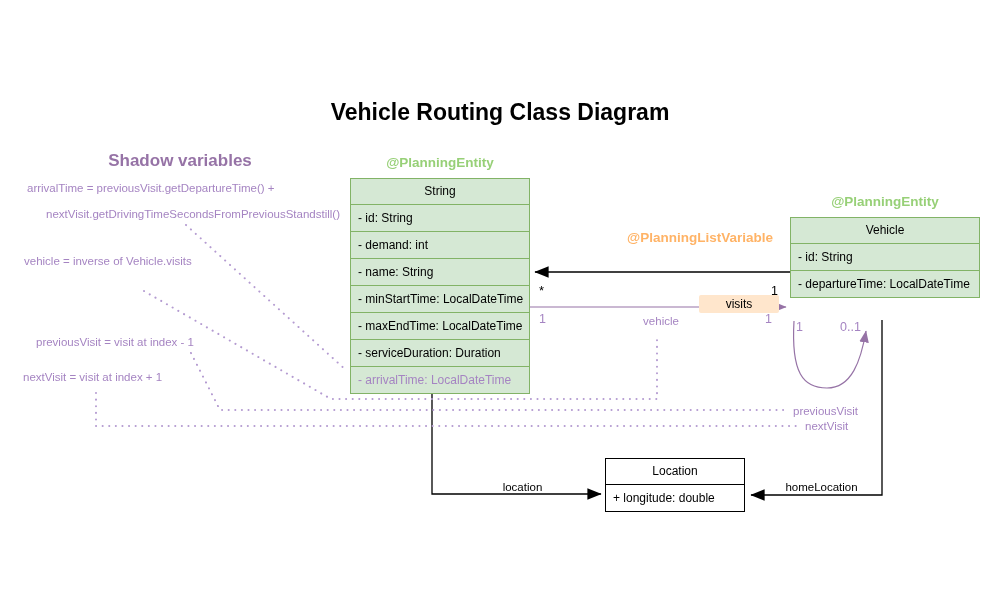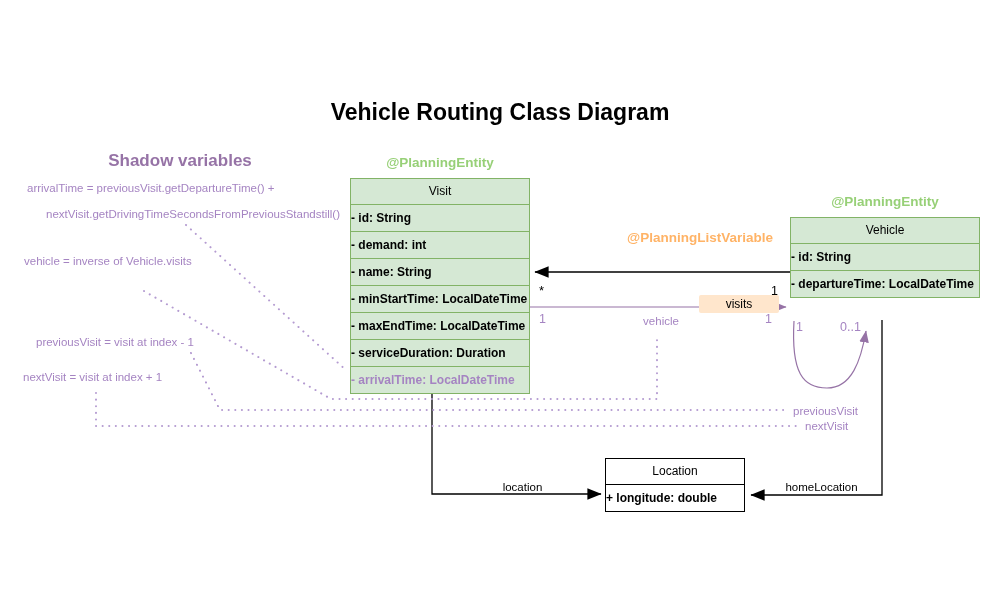--- a/index.html
+++ b/index.html
@@ -54,23 +54,23 @@
     font-size: 12px; color: #000;
   }
   .uml.green { background: var(--entity-fill, #d5e8d4); border-color: var(--entity-border, #82b366); }
   .uml.plain { background: #ffffff; border-color: #000000; }
   .uml-header {
     height: 25px; line-height: 25px;
     text-align: center;
   }
   .uml-row {
     height: 26px; line-height: 26px;
+    padding-left: 7px;
     border-top: 1px solid;
     border-color: inherit;
-    font-weight: bold;
   }
   .uml.green .uml-row { border-top-color: var(--entity-border, #82b366); }
   .uml.plain .uml-row { border-top-color: #000; }
   .purple-text { color: var(--purple-light, #a584c2); }
 
   .mult { font-size: 12.5px; }
   .mult.black { color: #000; }
   .mult.purple, .assoc-label.purple { color: var(--purple-light, #a584c2); }
   .assoc-label { font-size: 11.5px; }
   .assoc-label.black { color: #000; }
@@ -116,21 +116,21 @@
   <div class="abs shadow-line" style="left:24px; top:336px;padding-left:12px;">previousVisit = visit at index - 1</div>
   <div class="abs shadow-line" style="left:23px; top:371px;">nextVisit = visit at index + 1</div>
 
   <div class="abs annotation green" style="left:350px; top:155px; width:180px;">@PlanningEntity</div>
   <div class="abs annotation green" style="left:790px; top:194px; width:190px;">@PlanningEntity</div>
   <div class="abs annotation orange" style="left:610px; top:230px; width:180px;">@PlanningListVariable</div>
 
   <div class="abs badge">visits</div>
 
   <div class="uml green" style="left:350px; top:178px; width:180px;">
-    <div class="uml-header">Visit</div>
+    <div class="uml-header">String</div>
     <div class="uml-row">- id: String</div>
     <div class="uml-row">- demand: int</div>
     <div class="uml-row">- name: String</div>
     <div class="uml-row">- minStartTime: LocalDateTime</div>
     <div class="uml-row">- maxEndTime: LocalDateTime</div>
     <div class="uml-row">- serviceDuration: Duration</div>
     <div class="uml-row purple-text">- arrivalTime: LocalDateTime</div>
   </div>
 
   <div class="uml green" style="left:790px; top:217px; width:190px;">

